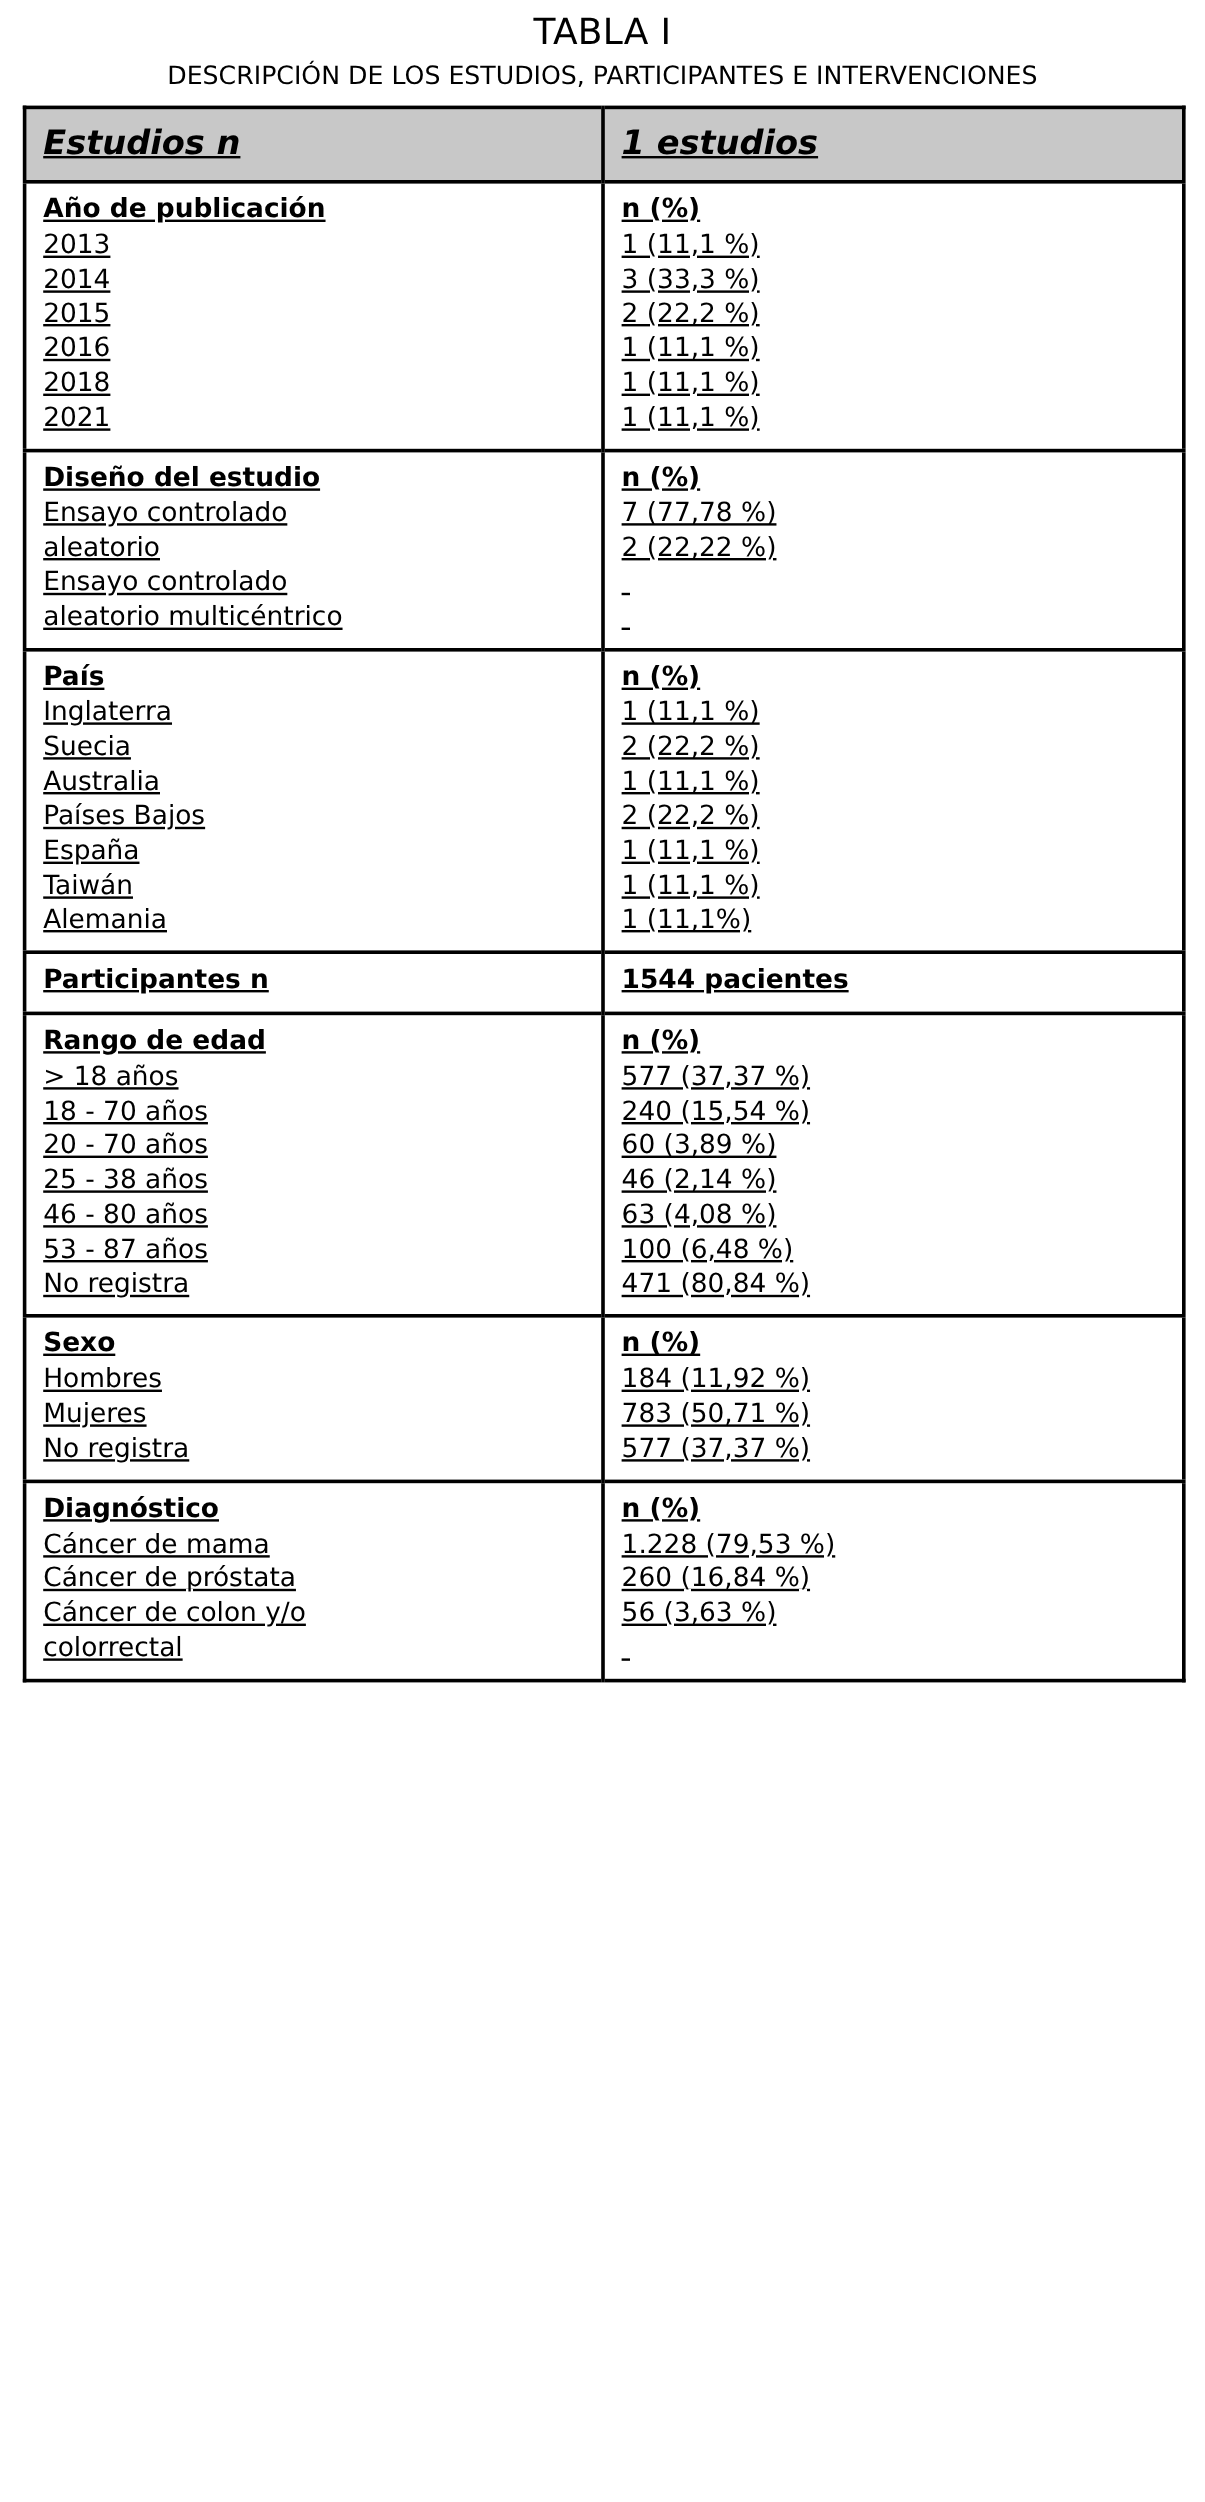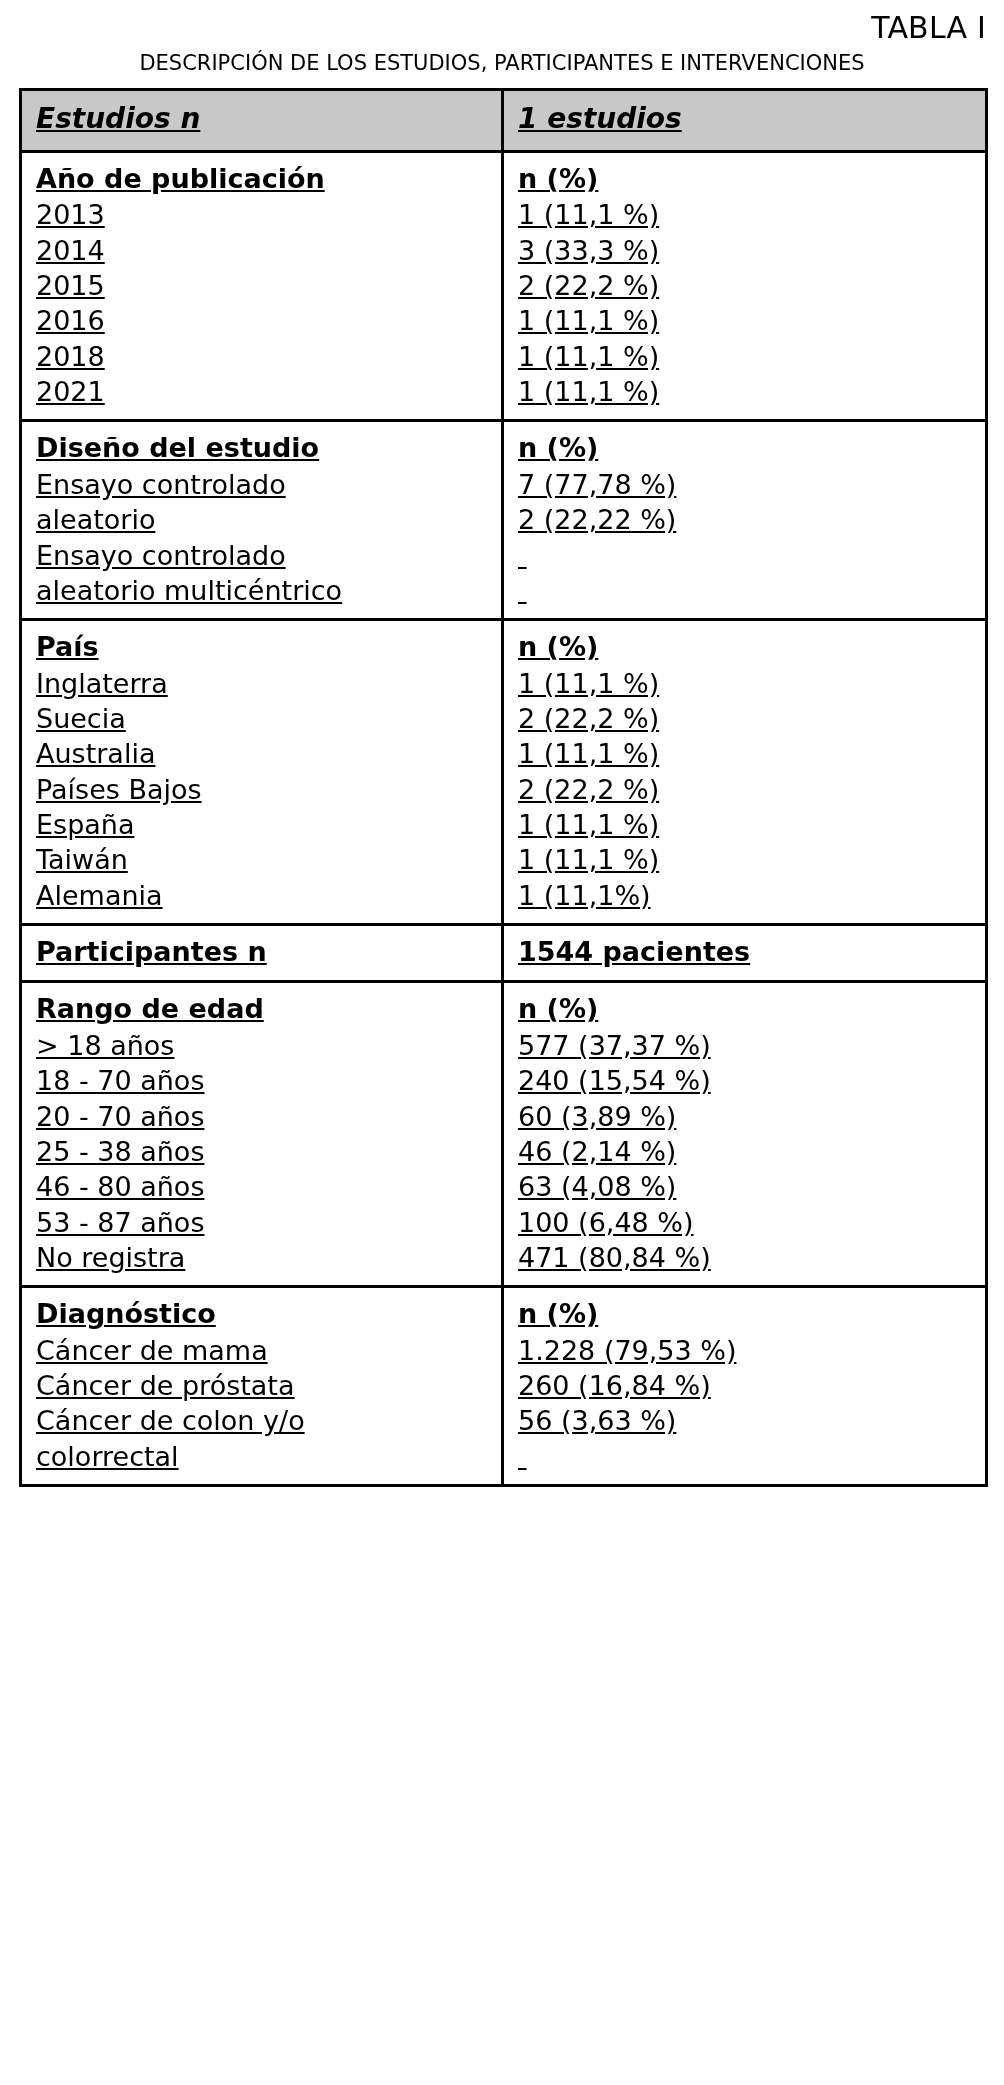--- a/index.html
+++ b/index.html
@@ -18,39 +18,38 @@
     padding: 0;
   }
   .title-block {
     text-align: center;
     padding: 10px 18px 6px 18px;
   }
   .title-main {
     font-size: 30px;
     line-height: 1.2;
     letter-spacing: 0.2px;
-    text-align: right;
   }
   .title-sub {
     font-size: 21px;
     line-height: 1.25;
     margin-top: 4px;
   }
   table.tabla {
     border-collapse: collapse;
     width: 966px;
     margin: 6px 19px 10px 19px;
     table-layout: fixed;
   }
   table.tabla col.c1 { width: 482px; }
   table.tabla col.c2 { width: 484px; }
   table.tabla td {
     vertical-align: top;
     padding: 8px 10px 10px 14px;
-    font-size: 27px;
+    font-size: 22px;
     line-height: 1.31;
   }
   tr.head td {
     background: #c8c8c8;
     font-weight: bold;
     font-style: italic;
     font-size: 28px;
     padding-top: 10px;
     padding-bottom: 12px;
   }
@@ -179,20 +178,34 @@
             <div>240 (15,54 %)</div>
             <div>60 (3,89 %)</div>
             <div>46 (2,14 %)</div>
             <div>63 (4,08 %)</div>
             <div>100 (6,48 %)</div>
             <div>471 (80,84 %)</div>
           </td>
         </tr>
         <tr class="sep">
           <td>
+            <div class="cell-title">Sexo</div>
+            <div>Hombres</div>
+            <div>Mujeres</div>
+            <div>No registra</div>
+          </td>
+          <td>
+            <div class="cell-title">n (%)</div>
+            <div>184 (11,92 %)</div>
+            <div>783 (50,71 %)</div>
+            <div>577 (37,37 %)</div>
+          </td>
+        </tr>
+        <tr class="sep">
+          <td>
             <div class="cell-title">Diagnóstico</div>
             <div>Cáncer de mama</div>
             <div>Cáncer de próstata</div>
             <div>Cáncer de colon y/o</div>
             <div>colorrectal</div>
           </td>
           <td>
             <div class="cell-title">n (%)</div>
             <div>1.228 (79,53 %)</div>
             <div>260 (16,84 %)</div>

